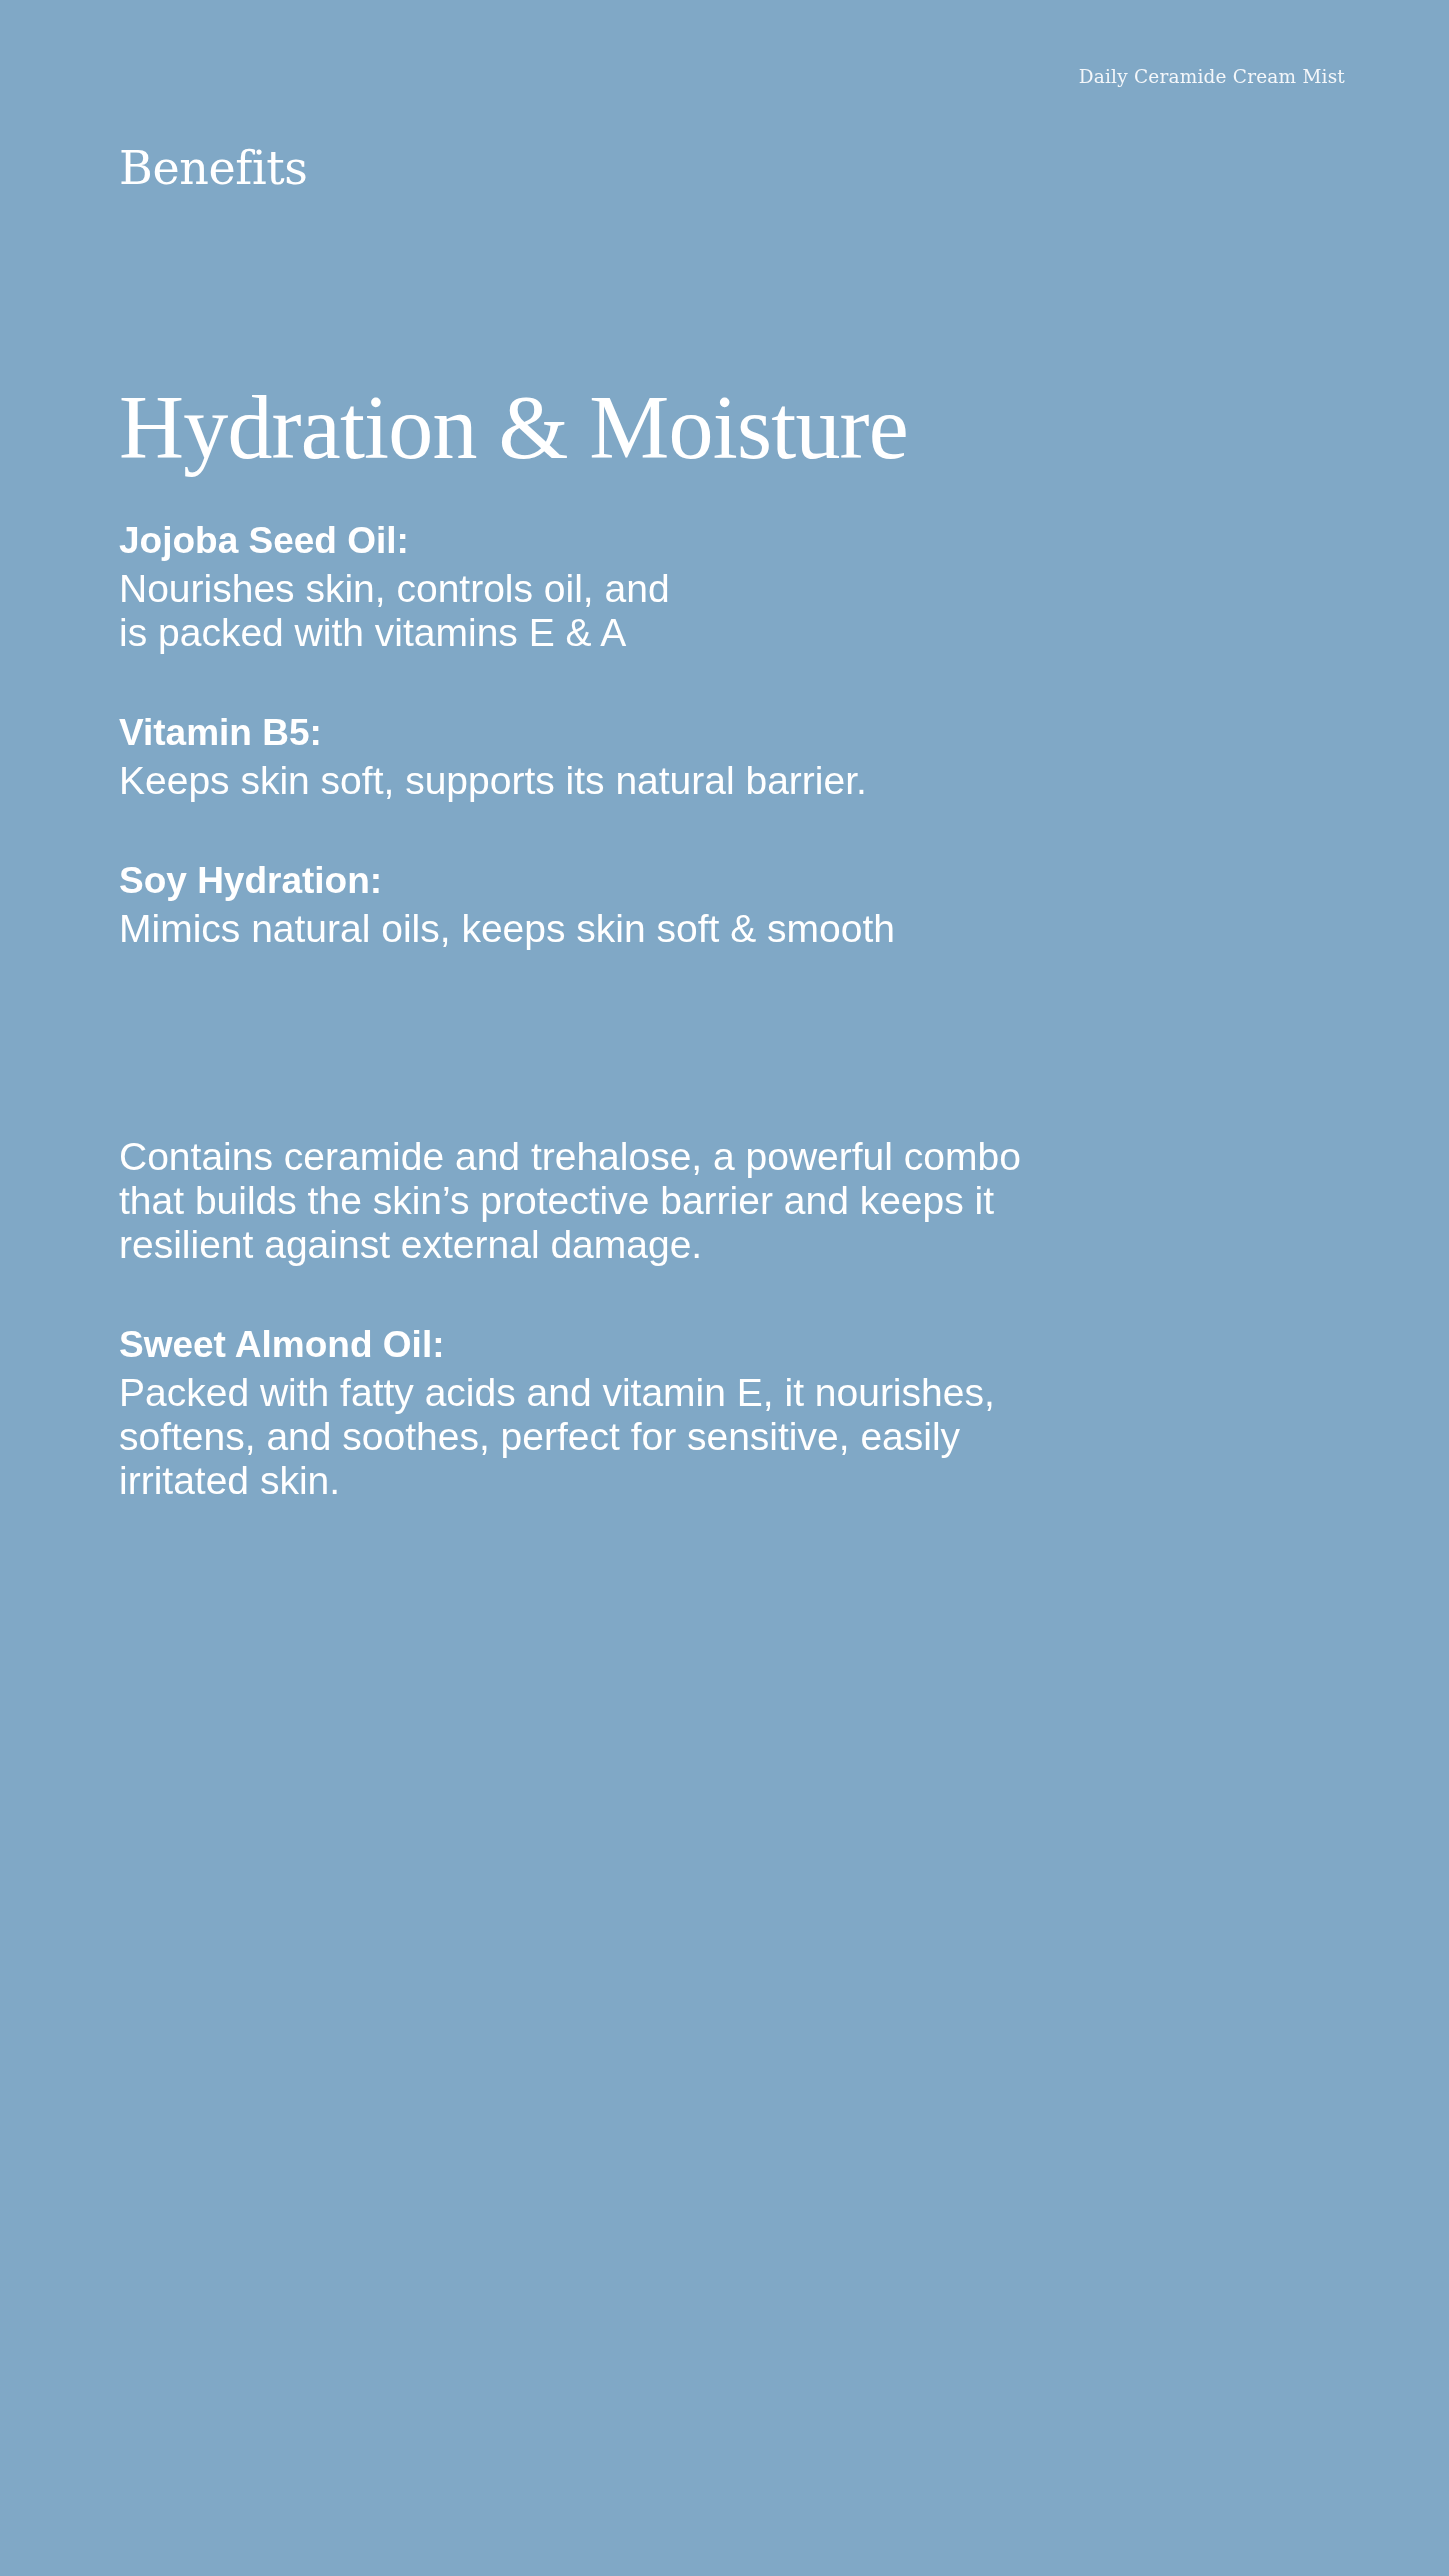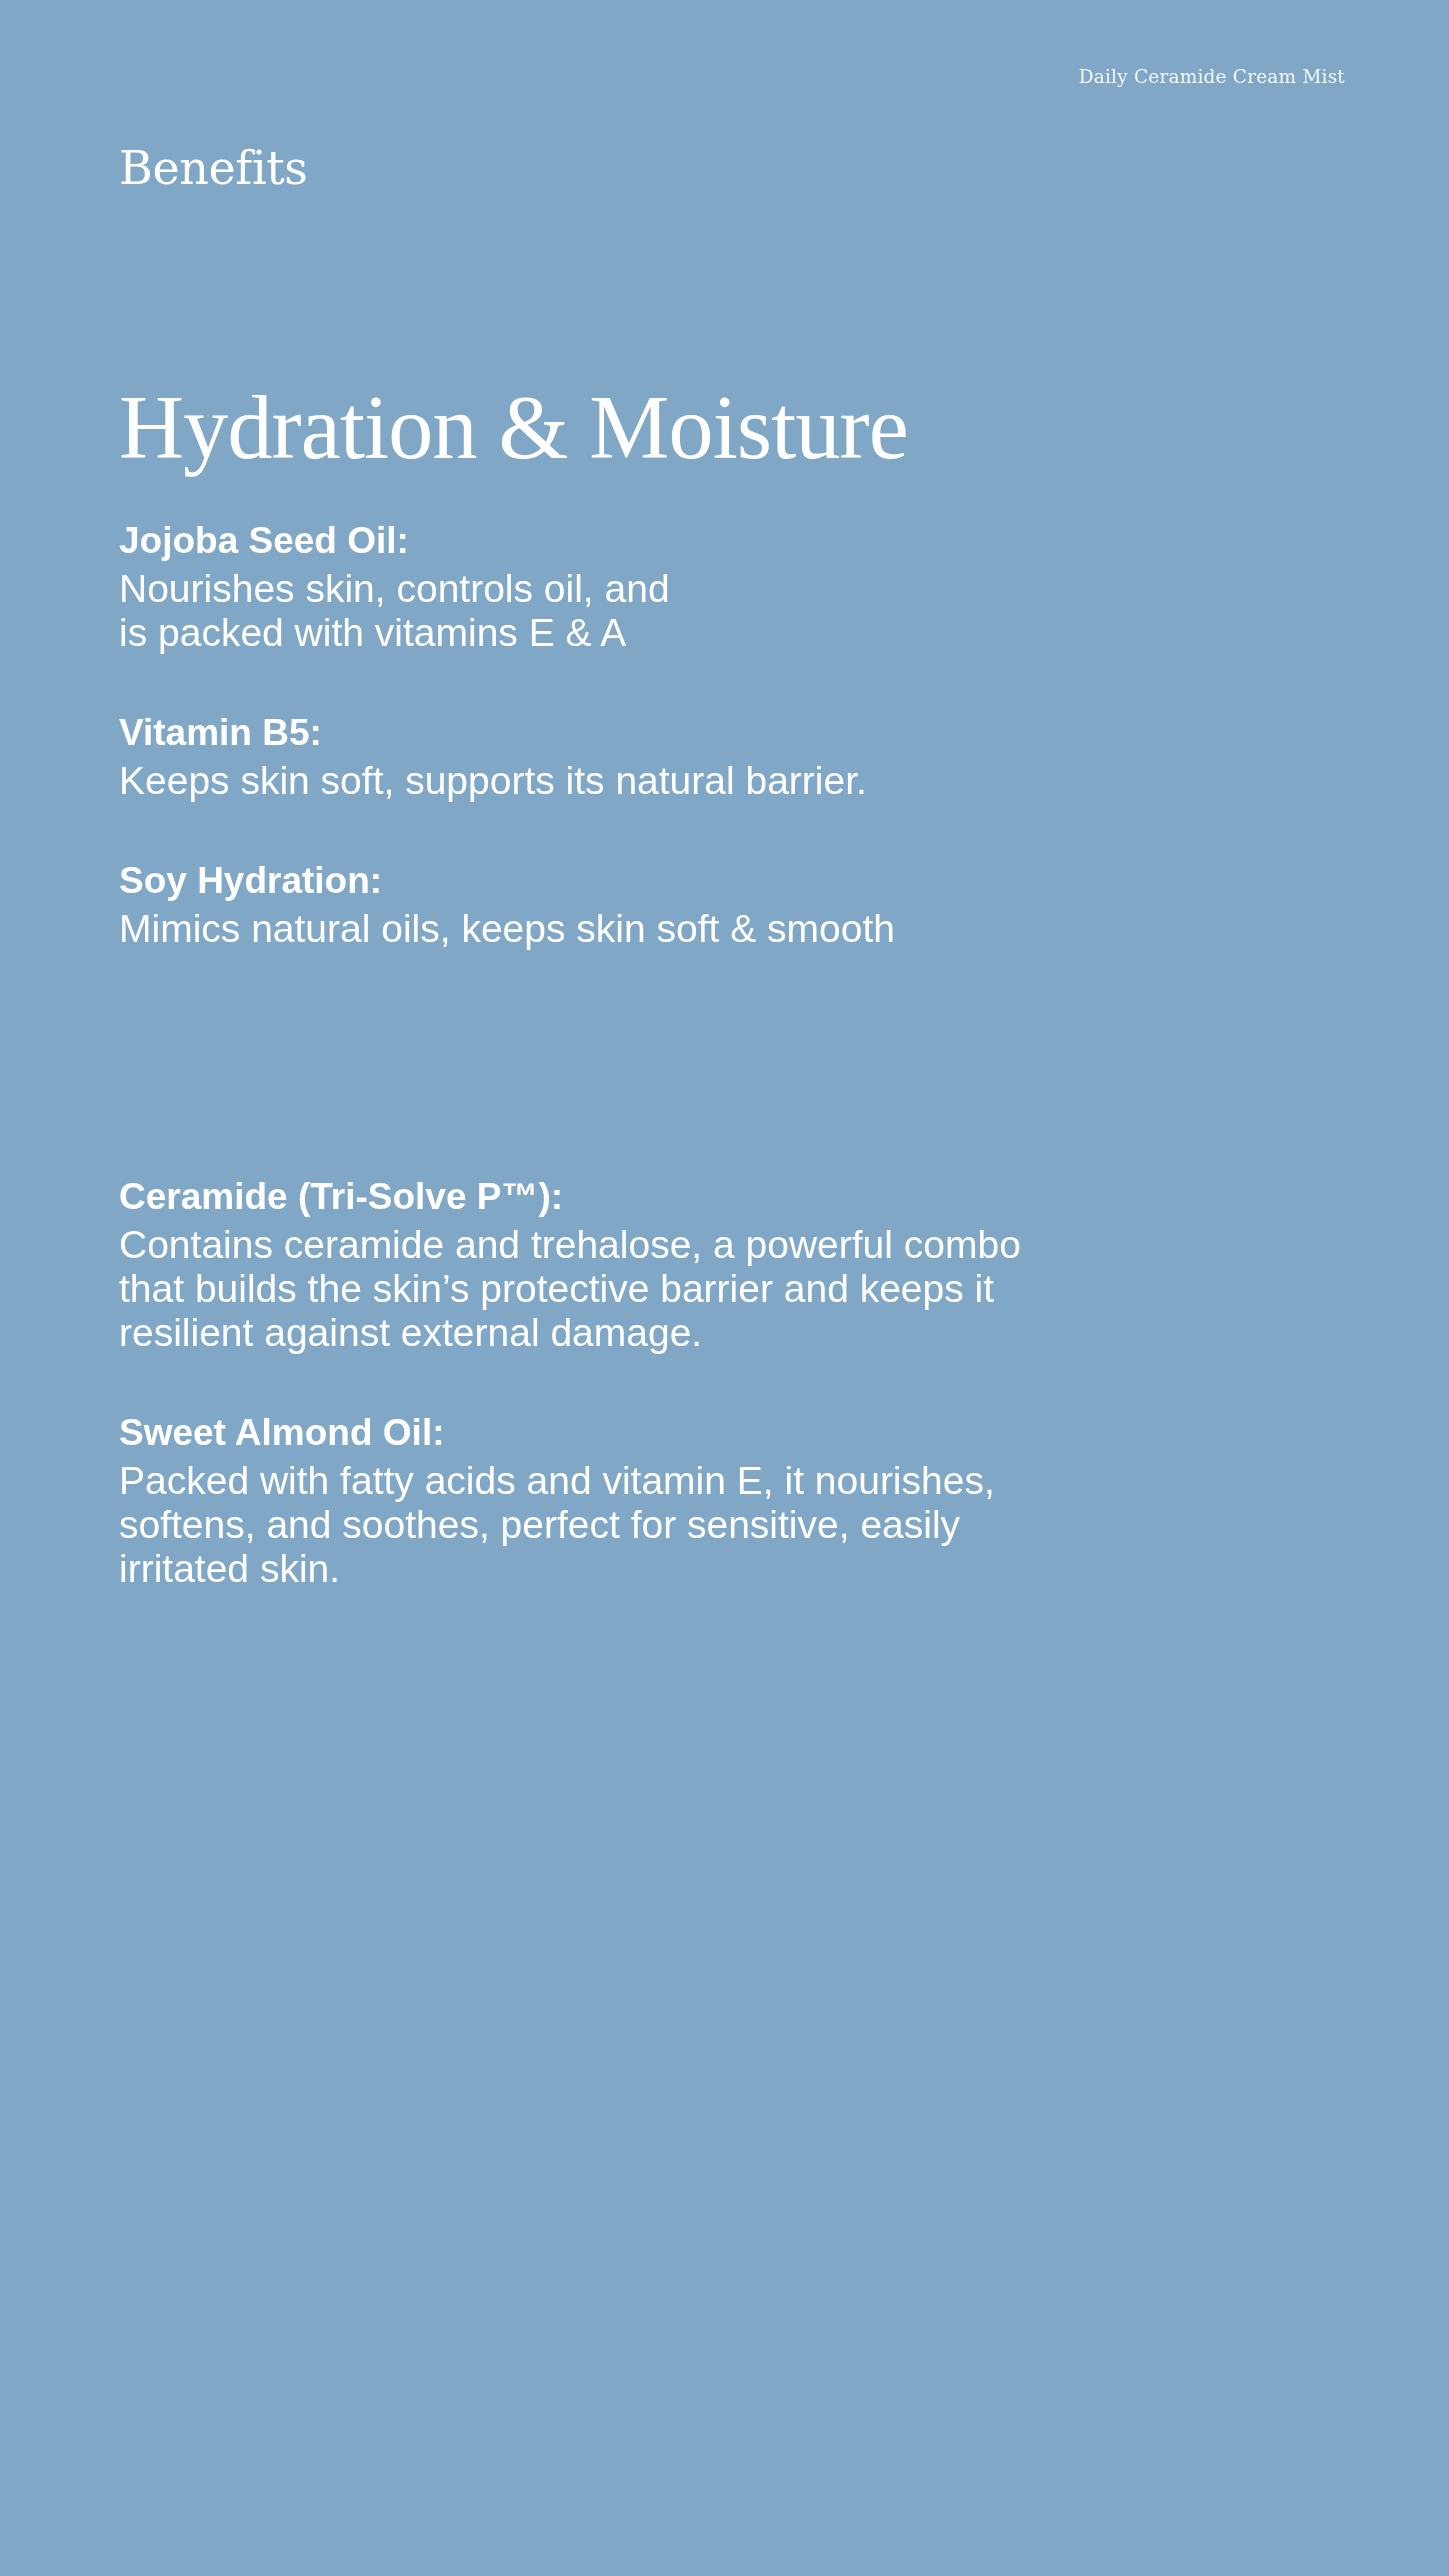--- a/index.html
+++ b/index.html
@@ -92,21 +92,20 @@
 
   <div class="ingredient">
     <span class="ingredient-name">Soy Hydration:</span>
     <span class="ingredient-desc">Mimics natural oils, keeps skin soft &amp; smooth</span>
   </div>
 </section>
 
 <section class="section section-protection">
 
   <div class="ingredient">
-    <span class="ingredient-name">Ceramide (Tri-Solve P™):</span>
     <span class="ingredient-desc">Contains ceramide and trehalose, a powerful combo
 that builds the skin’s protective barrier and keeps it
 resilient against external damage.</span>
   </div>
 
   <div class="ingredient">
     <span class="ingredient-name">Sweet Almond Oil:</span>
     <span class="ingredient-desc">Packed with fatty acids and vitamin E, it nourishes,
 softens, and soothes, perfect for sensitive, easily
 irritated skin.</span>

